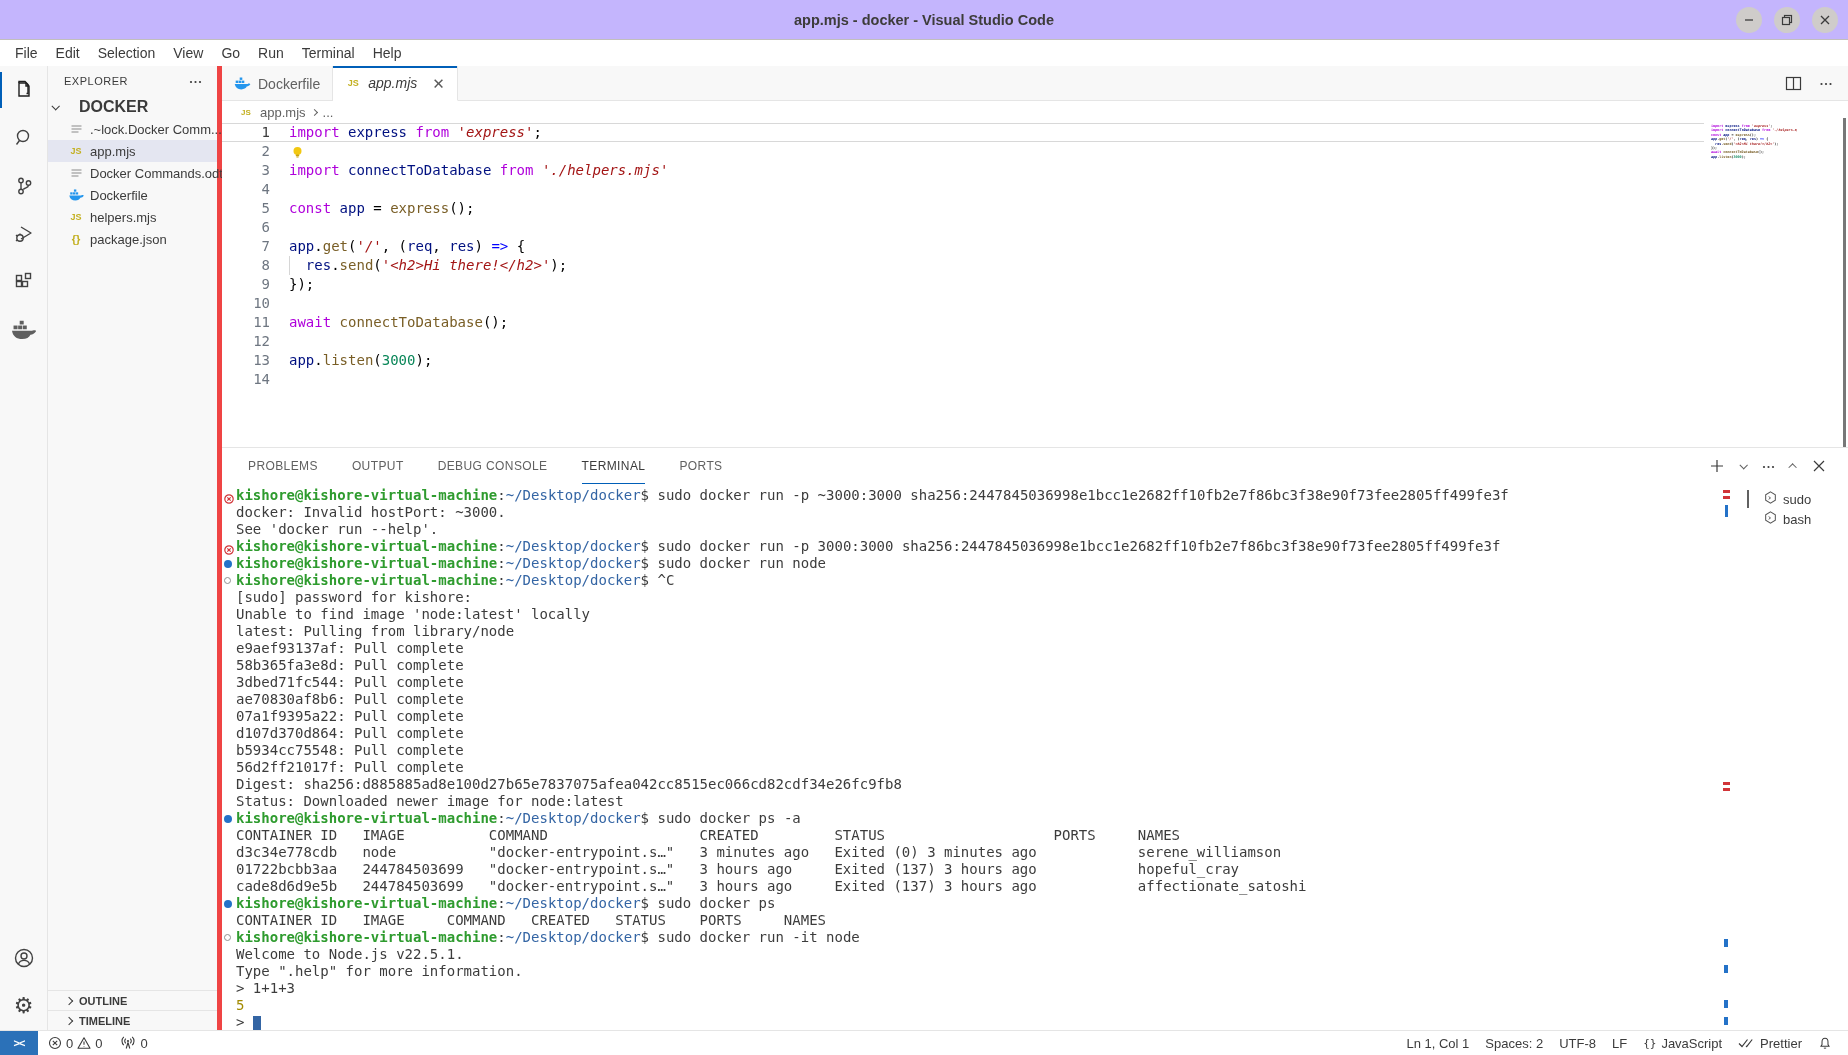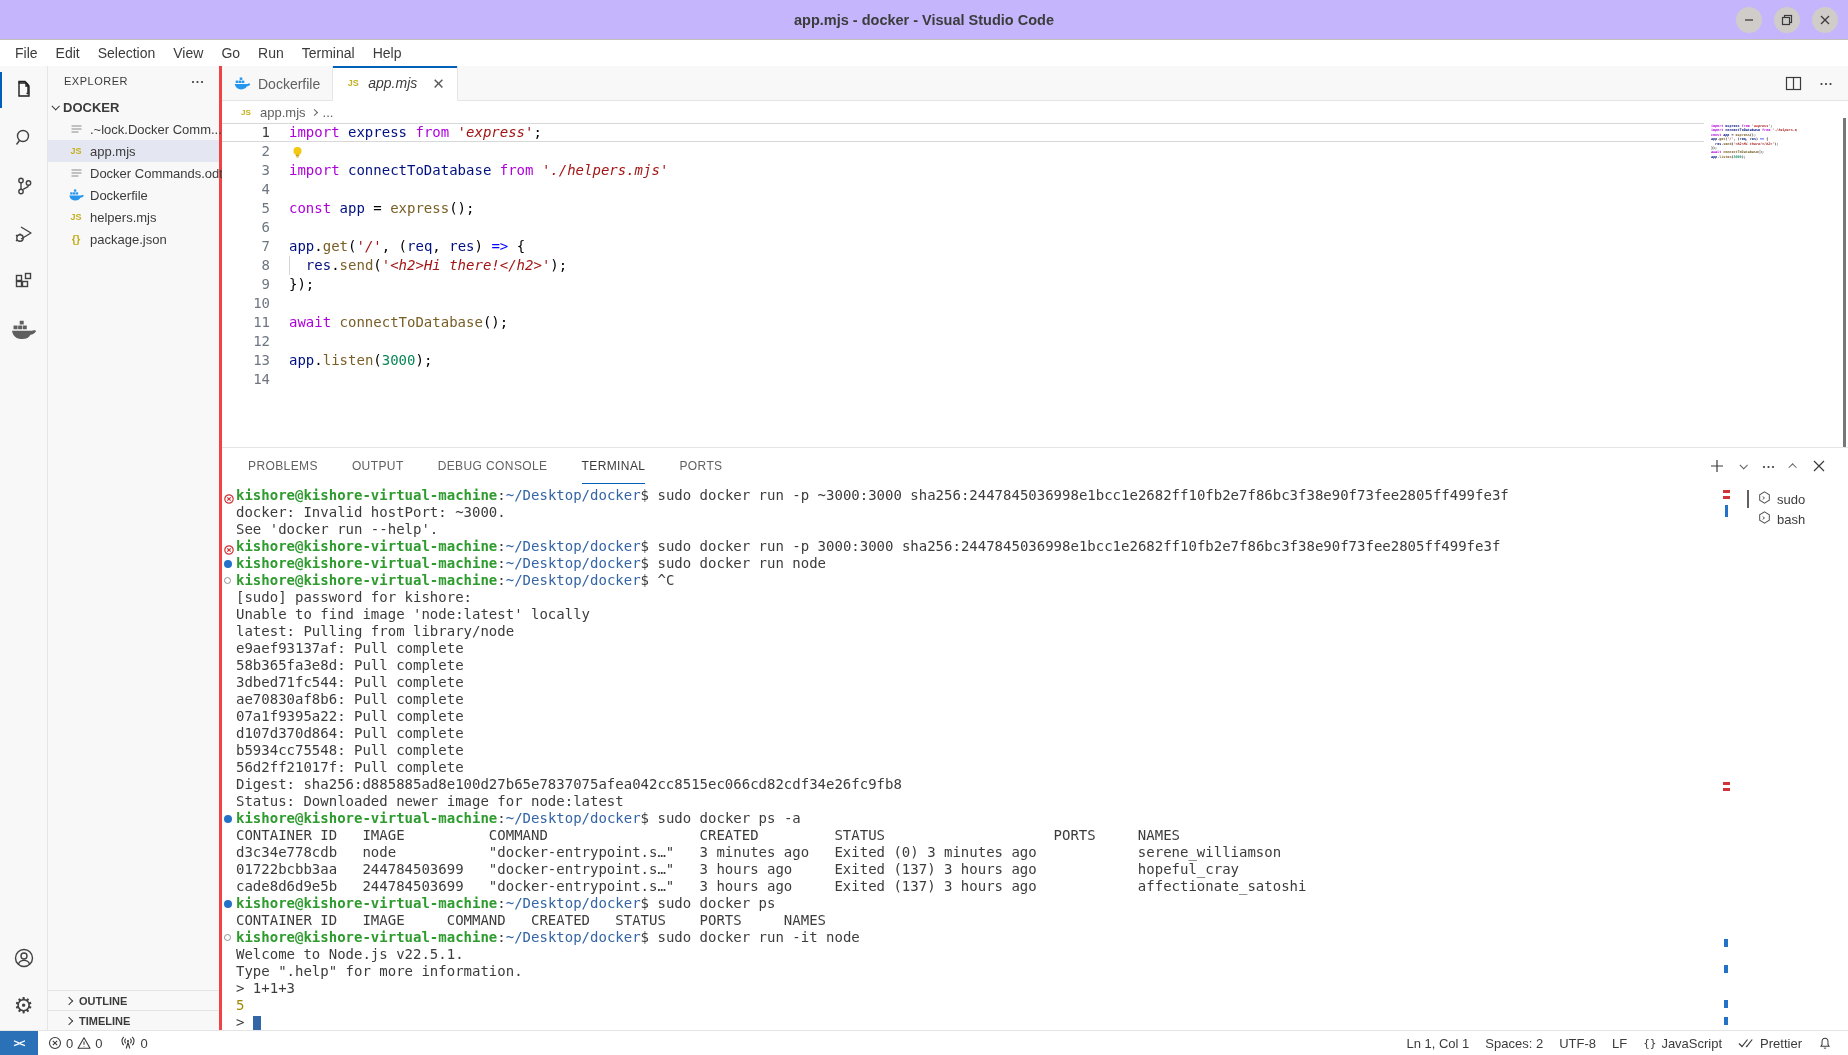--- a/index.html
+++ b/index.html
@@ -22,25 +22,25 @@
 
   
   .activitybar { position:absolute; top:66px; left:0; width:48px; bottom:25px;
     background:#f8f8f8; border-right:1px solid #e5e5e5; }
   .act-item { width:47px; height:48px; display:flex; align-items:center; justify-content:center; position:relative; }
   .act-item.active::before { content:""; position:absolute; left:0; top:6px; bottom:6px; width:2px; background:#005fb8; }
   .act-bottom { position:absolute; bottom:0; left:0; width:47px; }
 
   
   .sidebar { position:absolute; top:66px; left:48px; width:174px; bottom:25px;
-    background:#f8f8f8; border-right:3px solid #ef4444; font-size:13px; color:#3b3b3b; }
+    background:#f8f8f8; border-right:5px solid #ef4444; font-size:13px; color:#3b3b3b; }
   .exp-header { height:30px; display:flex; align-items:center; justify-content:space-between;
     padding:0 14px 0 16px; font-size:11px; letter-spacing:.5px; color:#3b3b3b; }
-  .section-row { height:22px; display:flex; align-items:center; gap:5px; padding-left:4px;
-    font-weight:bold; font-size:13px; }
+  .section-row { height:22px; display:flex; align-items:center; gap:21px; padding-left:4px;
+    font-weight:bold; font-size:16px; }
   .file-row { height:22px; display:flex; align-items:center; gap:6px; padding-left:20px; white-space:nowrap; }
   .file-row.selected { background:#e4e6f1; }
   .ficon { width:16px; height:16px; display:flex; align-items:center; justify-content:center; flex:0 0 16px; }
   .ficon-js { color:#c3b021; font-weight:bold; font-size:9px; font-family:"Liberation Sans",sans-serif; }
   .ficon-json { color:#c3b021; font-weight:bold; font-size:11px; }
   .side-footer-row { position:absolute; left:0; right:0; height:20px; border-top:1px solid #e5e5e5;
     display:flex; align-items:center; gap:7px; padding-left:18px; font-weight:bold; font-size:11px; background:#f8f8f8; }
 
   
   .chev { display:inline-block; width:6px; height:6px; border-right:1.4px solid #3b3b3b;
@@ -101,21 +101,21 @@
   .sg-c { display:inline-block; width:8px; height:14px; background:#3465a4; vertical-align:-2px; }
   .t-marker { position:absolute; left:-12px; top:4px; width:10px; height:10px; }
   .mk-ok { width:8px; height:8px; border-radius:50%; background:#2472c8; margin-top:1px; }
   .mk-off { width:7px; height:7px; border-radius:50%; border:1.2px solid #919191; margin-top:1px; }
 
   .term-deco { position:absolute; }
   .deco-red { background:#d13438; }
   .deco-blue { background:#2472c8; }
 
   .term-list { position:absolute; right:0; top:41px; width:101px; }
-  .term-row { height:20px; display:flex; align-items:center; gap:6px; padding-left:11px;
+  .term-row { height:20px; display:flex; align-items:center; gap:6px; padding-left:17px;
     font-size:13px; color:#3b3b3b; position:relative; }
   .term-row.selected::before { content:""; position:absolute; left:0; top:1px; bottom:1px; width:2px; background:#616161; }
 
   
   .statusbar { position:absolute; left:0; right:0; bottom:0; height:25px; background:#fff;
     border-top:1px solid #e5e5e5; display:flex; align-items:center; font-size:13px; color:#3b3b3b; }
   .sb-remote { width:38px; height:25px; background:#2b71b8; color:#fff; display:flex;
     align-items:center; justify-content:center; font-size:11px; font-weight:bold; letter-spacing:-1px; }
   .sb-group { display:flex; align-items:center; gap:4px; margin-left:10px; }
   .sb-right { margin-left:auto; display:flex; align-items:center; gap:16px; padding-right:16px; }

